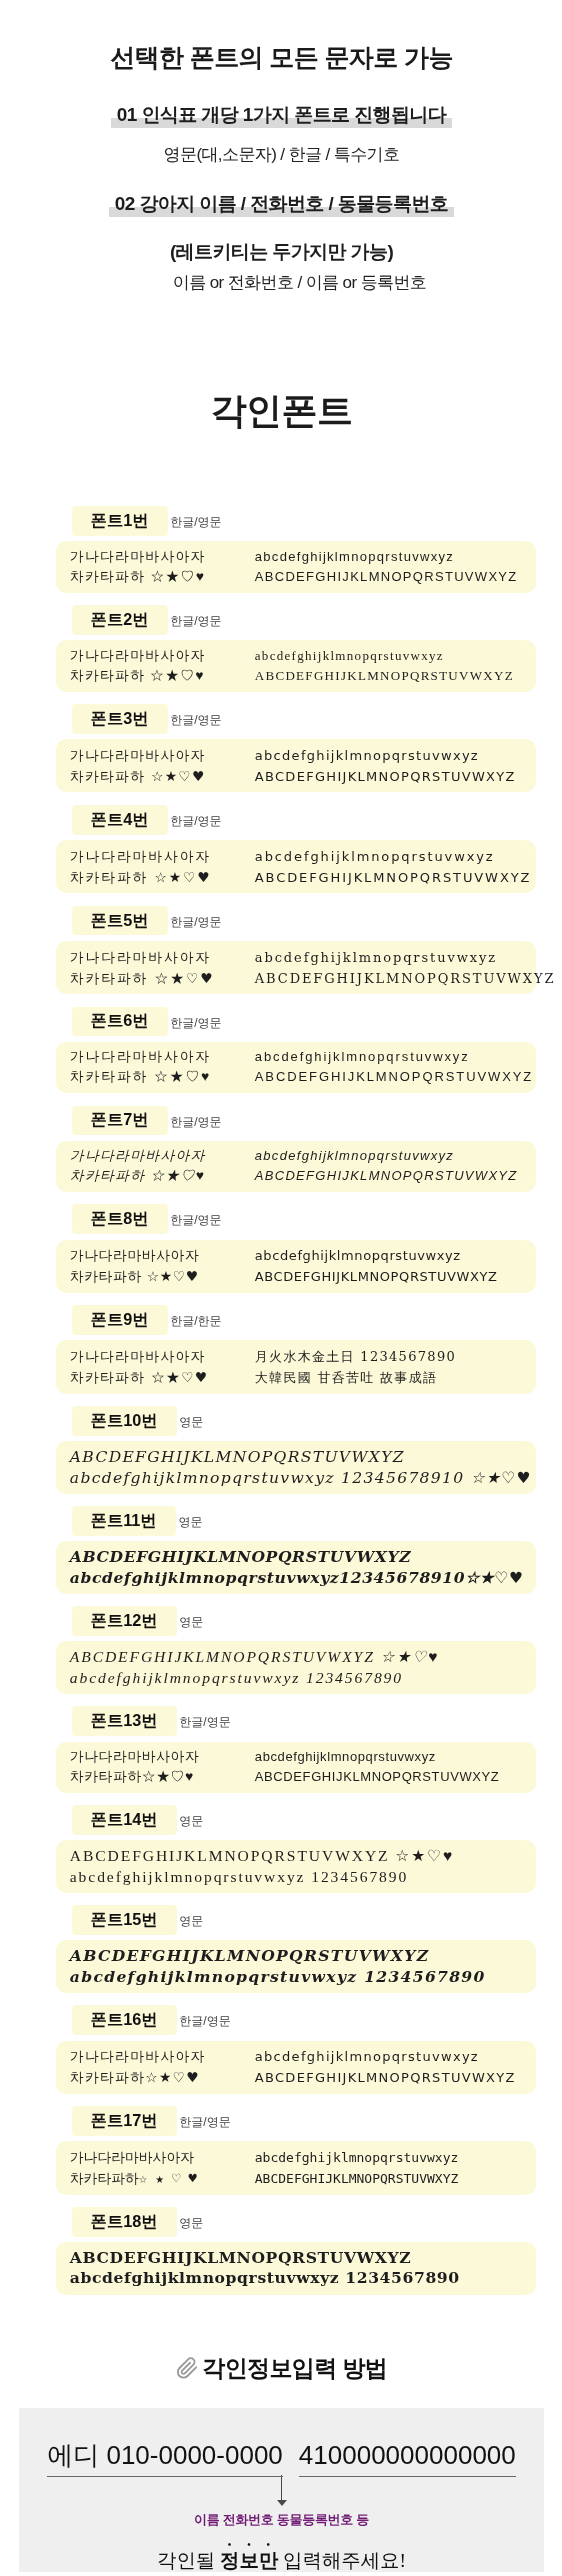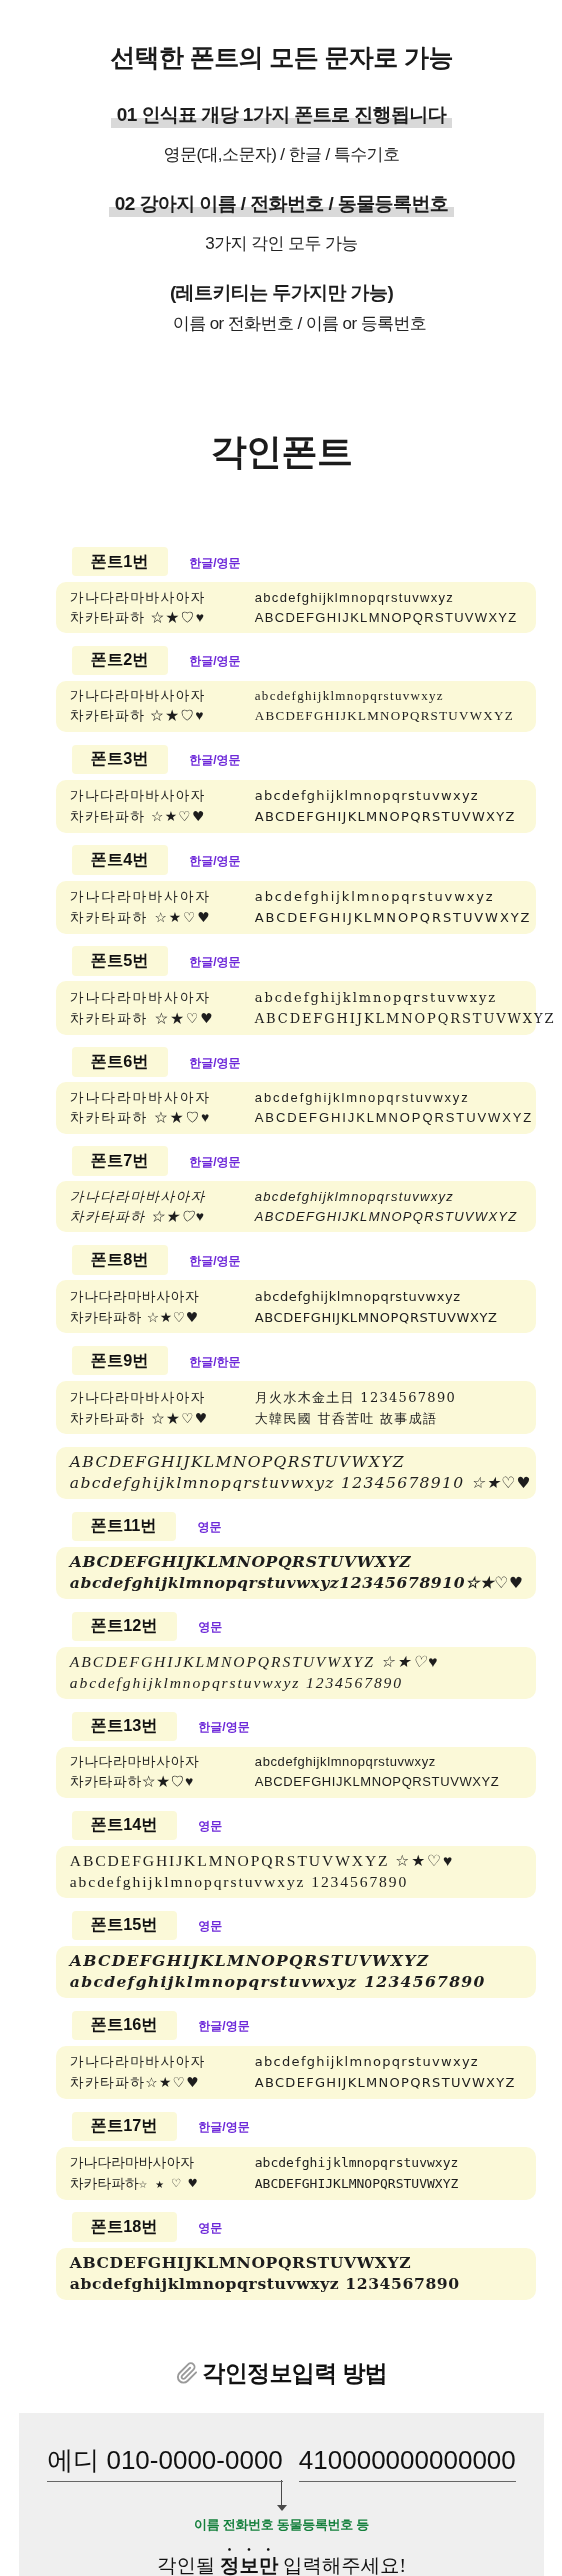--- a/index.html
+++ b/index.html
@@ -20,21 +20,21 @@
   
   .section-title{font-size:36px;font-weight:bold;text-align:center;margin:93px 0 0 0;letter-spacing:-0.6px;color:#1b1b1b;}
 
   
   .font-list{width:480px;margin:70px 0 0 56px;}
   .font-block{margin-bottom:12.5px;}
   .font-badge{
     display:inline-block;background:#fbf9d8;border-radius:4px;
     padding:3.8px 19px;margin-left:15.6px;font-size:16.3px;font-weight:bold;color:#111;
   }
-  .font-type{font-size:12px;font-weight:bold;margin-left:19px;color:#6d28d9;}
+  .font-type{font-size:12px;font-weight:normal;color:#404040;}
   .sample-box{
     margin-top:5.6px;background:#fbf9d8;border-radius:10px;
     padding:5.6px 13.8px;min-height:39px;display:flex;flex-direction:column;justify-content:center;
   }
   .sample-row{display:flex;align-items:baseline;line-height:20px;white-space:nowrap;}
   .col-ko{width:185px;flex:none;font-size:13.8px;}
   .col-en{flex:1;font-size:13px;}
   .one .sample-row{line-height:20.6px;}
   .one .col-full{font-size:15.6px;}
 
@@ -66,39 +66,38 @@
   .clip-icon{width:22.5px;height:22.5px;flex:none;}
   .guide-box{
     width:525px;height:164px;margin:24px auto 0 auto;background:#efefef;
     text-align:center;box-sizing:border-box;padding-top:30px;
   }
   .guide-line{font-size:26px;color:#111;white-space:nowrap;letter-spacing:0;}
   .guide-line .seg{border-bottom:1.3px solid #666;padding-bottom:6.3px;}
   .guide-line .seg + .seg{margin-left:8.8px;}
   .arrow-stem{width:1.3px;height:25px;background:#4a4a4a;margin:2.5px auto 0 auto;}
   .arrow-head{width:0;height:0;border-left:5px solid transparent;border-right:5px solid transparent;border-top:6.9px solid #4a4a4a;margin:0 auto;}
-  .arrow-label{font-size:13px;font-weight:bold;color:#15803d;margin-top:5px;letter-spacing:-0.3px;text-align:center;}
+  .arrow-label{font-size:13px;font-weight:bold;color:#701a75;margin-top:5px;letter-spacing:-0.3px;text-align:center;}
   .guide-final{font-family:"Liberation Serif",serif;font-size:19.4px;color:#111;margin-top:10px;}
   .guide-final .em{
     font-weight:bold;
     -webkit-text-emphasis:filled dot;-webkit-text-emphasis-position:over right;
     text-emphasis:filled dot;text-emphasis-position:over right;
   }
 </style>
 </head>
 <body>
 
 <div class="intro">
   <h1 class="intro-title">선택한 폰트의 모든 문자로 가능</h1>
 
   <p class="point-title"><span class="hl">01 인식표 개당 1가지 폰트로 진행됩니다</span></p>
   <p class="point-sub">영문(대,소문자) / 한글 / 특수기호</p>
 
   <p class="point-title"><span class="hl">02 강아지 이름 / 전화번호 / 동물등록번호</span></p>
-  <p class="point-sub">3가지 각인 모두 가능</p>
 
   <p class="note-title">(레트키티는 두가지만 가능)</p>
   <p class="note-sub">이름 or 전화번호 / 이름 or 등록번호</p>
 </div>
 
 <h2 class="section-title">각인폰트</h2>
 
 <div class="font-list" id="font-list">
   <div class="font-block">
     <div>
@@ -247,20 +246,24 @@
           <span class="col-en">月火水木金土日 1234567890</span>
         </div>
         <div class="sample-row">
           <span class="col-ko">차카타파하 ☆★♡♥</span>
           <span class="col-en">大韓民國 甘呑苦吐 故事成語</span>
         </div>
       </div>
   </div>
 
   <div class="font-block">
+    <div>
+      <span class="font-badge"><span>폰트10번</span></span>
+      <span class="font-type">영문</span>
+    </div>
     <div class="sample-box fs-10 one">
         <div class="sample-row">
           <span class="col-full">ABCDEFGHIJKLMNOPQRSTUVWXYZ</span>
         </div>
         <div class="sample-row">
           <span class="col-full">abcdefghijklmnopqrstuvwxyz 12345678910 ☆★♡♥</span>
         </div>
       </div>
   </div>
 

